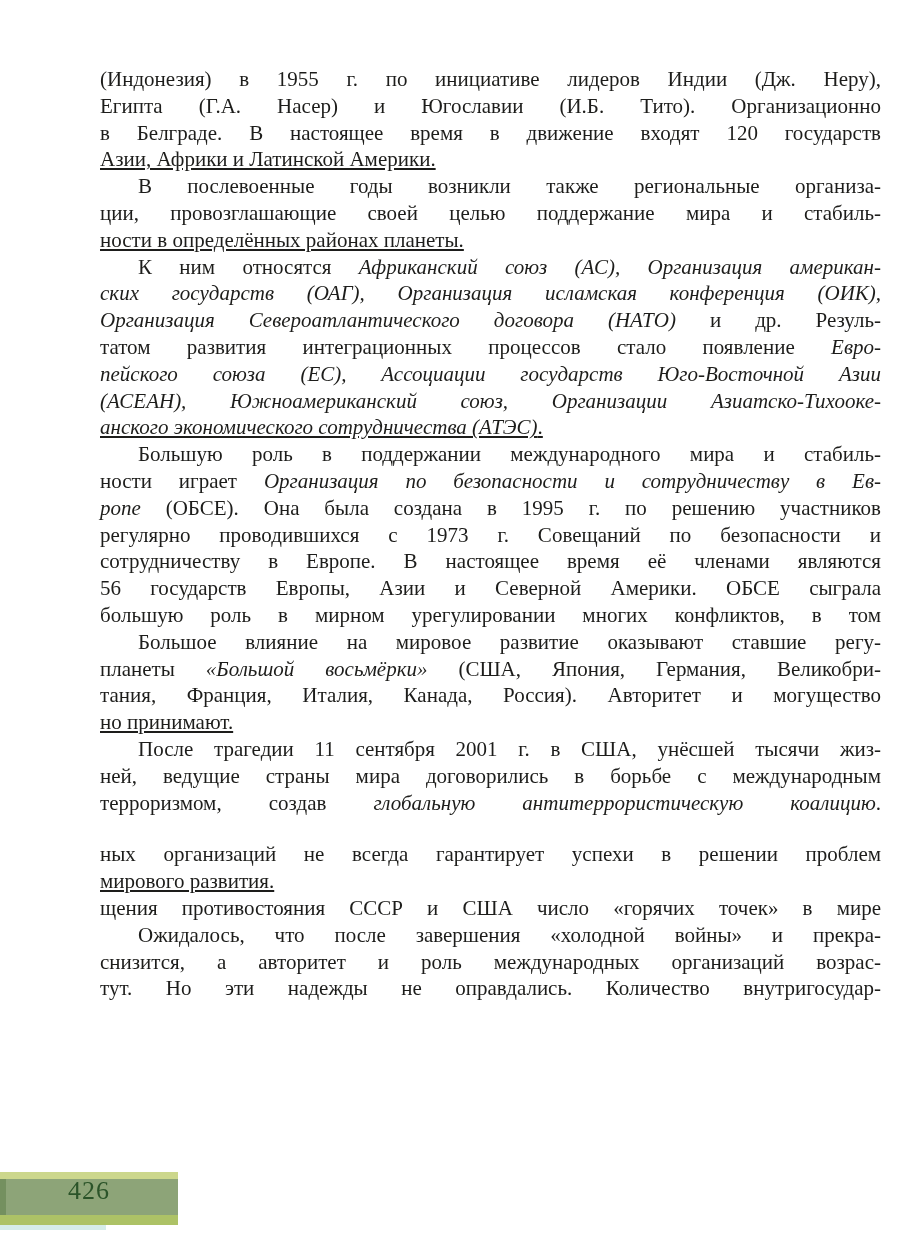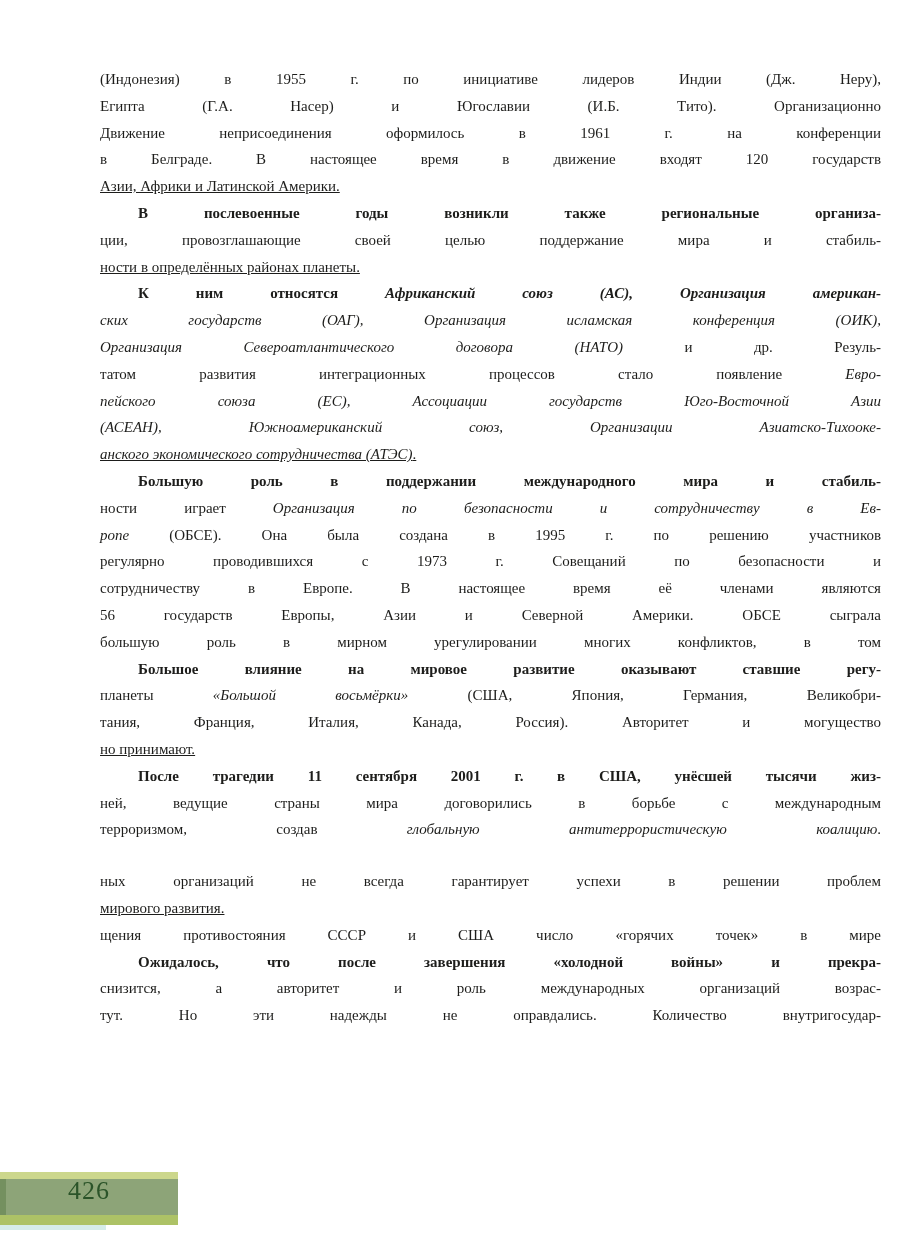--- a/index.html
+++ b/index.html
@@ -10,32 +10,32 @@
     background: var(--page_bg, #ffffff);
     overflow: hidden;
     font-family: "Liberation Serif", "DejaVu Serif", serif;
     color: var(--text, #1d1d1b);
   }
   .text-col {
     position: absolute;
     left: 100px;
     top: 66px;
     width: 781px;
-    font-size: 15px;
+    font-size: 21px;
     line-height: 26.8px;
   }
   .para { margin: 0; }
   .para.gap { margin-top: 25px; }
   .line {
     text-align: justify;
     text-align-last: justify;
     white-space: normal;
   }
   .line.lastline { text-align-last: left; text-decoration: underline; }
-  .line.indent { padding-left: 38px; font-weight: bold; }
+  .line.indent { padding-left: 38px; }
   .it { font-style: italic; }
   .bd { font-weight: bold; }
 
   
   .pagenum-box { position: absolute; left: 0; top: 1172px; width: 178px; height: 58px; }
   .band-top    { position: absolute; left: 0; top: 0;    width: 178px; height: 7px;  background: var(--band_top, #ccd78c); }
   .band-main   { position: absolute; left: 0; top: 7px;  width: 178px; height: 36px; background: var(--band_main, #8da478); }
   .band-left   { position: absolute; left: 0; top: 7px;  width: 6px;   height: 36px; background: var(--band_left, #74905f); }
   .band-bottom { position: absolute; left: 0; top: 43px; width: 178px; height: 10px; background: var(--band_bottom, #adc266); }
   .band-blue   { position: absolute; left: 0; top: 53px; width: 106px; height: 5px;  background: var(--band_blue, #d6ecea); }
@@ -48,21 +48,20 @@
 </style>
 </head>
 <body>
 
 <div class="page">
 
   <div class="text-col">
       <div class="para">
         <div class="line"><span>(Индонезия) в 1955 г. по инициативе лидеров Индии (Дж. Неру),</span></div>
         <div class="line"><span>Египта (Г.А. Насер) и Югославии (И.Б. Тито). Организационно</span></div>
-        <div class="line"><span>Движение неприсоединения оформилось в 1961 г. на конференции</span></div>
         <div class="line"><span>в Белграде. В настоящее время в движение входят 120 государств</span></div>
         <div class="line lastline"><span>Азии, Африки и Латинской Америки.</span></div>
       </div>
       <div class="para">
         <div class="line indent"><span>В послевоенные годы возникли также региональные организа-</span></div>
         <div class="line"><span>ции, провозглашающие своей целью поддержание мира и стабиль-</span></div>
         <div class="line lastline"><span>ности в определённых районах планеты.</span></div>
       </div>
       <div class="para">
         <div class="line indent"><span>К ним относятся </span><span class="it">Африканский союз (АС), Организация американ-</span></div>

